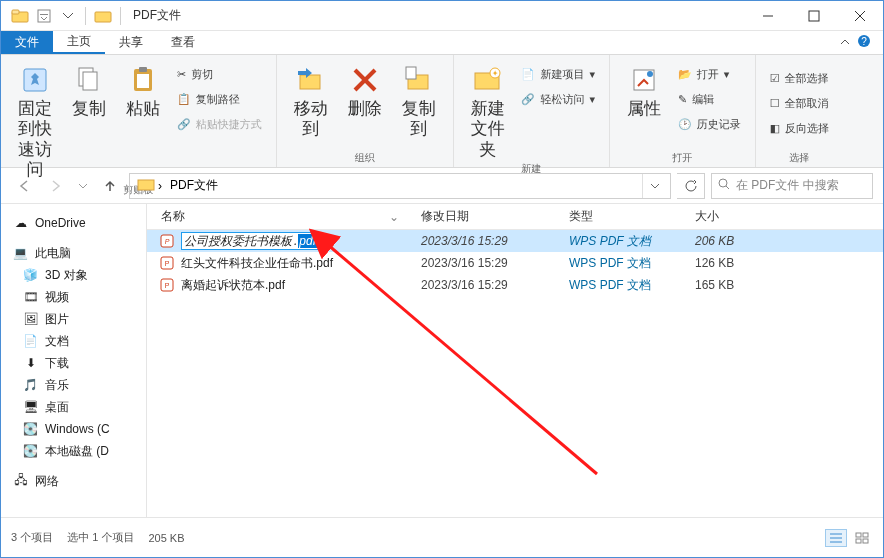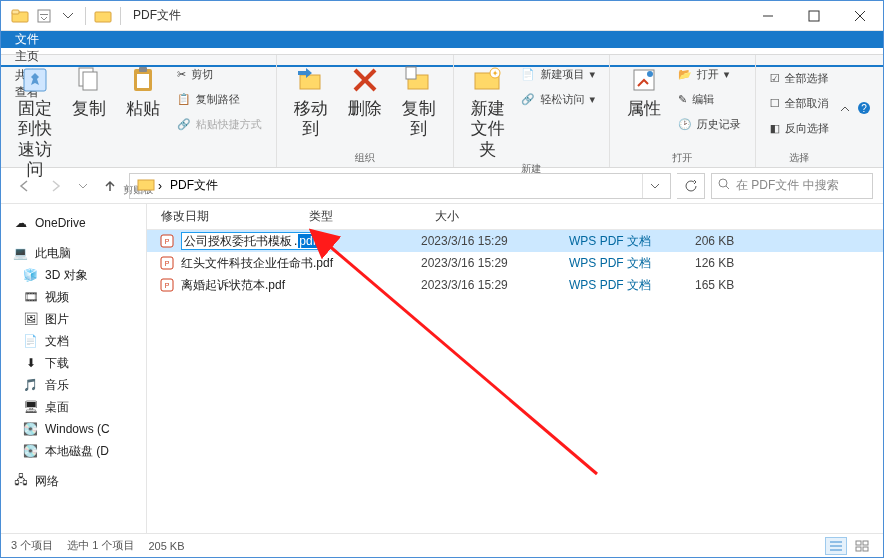--- a/index.html
+++ b/index.html
@@ -8,21 +8,21 @@
 
 .titlebar { height: 30px; background: #fff; display: flex; align-items: center; border-bottom: 1px solid #e5e5e5; }
 .tb-left { display: flex; align-items: center; gap: 2px; padding-left: 8px; }
 .tb-icon-box { width: 22px; height: 22px; display: flex; align-items: center; justify-content: center; }
 .tb-sep { width: 1px; height: 18px; background: #d0d0d0; margin: 0 4px; }
 .tb-title { font-size: 12px; margin-left: 6px; color: #333; }
 .tb-controls { margin-left: auto; display: flex; }
 .tb-btn { width: 46px; height: 30px; display: flex; align-items: center; justify-content: center; font-size: 12px; }
 
 
-.tabrow { height: 24px; background: #fff; display: flex; align-items: stretch; border-bottom: 1px solid #dadada; flex-direction: column; }
+.tabrow { height: 24px; background: #fff; display: flex; align-items: stretch; border-bottom: 1px solid #dadada; }
 .tab { padding: 0 14px; font-size: 12px; display: flex; align-items: center; color: #333; }
 .tab.active { background: #1979ca; color: #fff; }
 .tab-caret { margin-left: auto; display:flex; align-items:center; gap:6px; padding-right:12px; }
 
 
 .ribbon { height: 113px; background: #f5f6f7; display: flex; border-bottom: 1px solid #dadada; }
 .rgroup { border-right: 1px solid #e1e1e1; padding: 4px 10px 2px; display: flex; flex-direction: column; }
 .rgroup-body { flex: 1; display: flex; align-items: flex-start; gap: 6px; }
 .rgroup-label { text-align: center; font-size: 10px; color: #666; padding-top: 2px; }
 .big-btn { display: flex; flex-direction: column; align-items: center; width: 48px; gap: 2px; padding-top: 4px; }
@@ -52,35 +52,35 @@
 .content { flex: 1; position: relative; background:#fff; }
 .col-headers { height: 26px; display: flex; align-items: center; border-bottom: 1px solid #e8e8e8; font-size: 12px; color: #333; }
 .ch { padding-left: 14px; }
 .ch-name { width: 260px; display:flex; align-items:center; justify-content:space-between; padding-right:8px; }
 .ch-date { width: 148px; font-family: Liberation Serif, serif; }
 .ch-type { width: 126px; }
 .ch-size { width: 90px; }
 
 .file-list { }
 .file-row { height: 22px; display: flex; align-items: center; font-size: 12px; color: #222; }
-.file-row.selected { background: #cce8ff; }
+.file-row.selected { background: #cce8ff; font-style: italic; }
 .cell-name { width: 260px; display:flex; align-items:center; padding-left: 12px; gap: 6px; }
 .cell-date { width: 148px; padding-left:14px; color:#444; }
 .cell-type { width: 126px; padding-left:14px; color:#0369a1; }
 .cell-size { width: 90px; padding-left:14px; color:#444; }
 .pdf-icon { width:16px; height:16px; display:inline-flex; align-items:center; justify-content:center; }
 .rename-box { border:1px solid #209cee; background:#fff; height:18px; display:flex; align-items:center; font-size:12px; padding:0 1px; }
 .rename-box .plain { padding:0 1px; }
 .rename-box .sel { background:#0078d7; color:#fff; padding:0 1px; }
 
 
 .arrow-svg { position:absolute; top: 20px; left: 150px; pointer-events:none; }
 
 
-.statusbar { height: 24px; border-top: 1px solid #e5e5e5; display: flex; align-items: center; font-size: 11px; color: #555; padding: 0 10px; gap: 14px; position:absolute; bottom:0; left:0; right:0; background:#fff; }
+.statusbar { height: 40px; border-top: 1px solid #e5e5e5; display: flex; align-items: center; font-size: 11px; color: #555; padding: 0 10px; gap: 14px; position:absolute; bottom:0; left:0; right:0; background:#fff; }
 .status-right { margin-left:auto; display:flex; gap:4px; }
 .view-btn { width:22px; height:18px; border:1px solid transparent; display:flex; align-items:center; justify-content:center; }
 .view-btn.active { border-color:#9ecaed; background:#e5f1fb; }
 
 svg { overflow: visible; }
 </style>
 </head>
 <body>
 
 <div class="titlebar">
@@ -415,20 +415,24 @@
       </div>
     <div class="side-spacer"></div>
     <div class="side-item root">
         <span class="sicon">🖧</span>
         <span>网络</span>
       </div>
   </div>
 
   <div class="content">
     <div class="col-headers">
+      <div class="ch ch-name">
+          <span>名称</span>
+          <span style="color:#888;">⌄</span>
+        </div>
       <div class="ch ch-date">修改日期</div>
       <div class="ch ch-type">类型</div>
       <div class="ch ch-size">大小</div>
     </div>
     <div class="file-list" id="file-list">
         <div class="file-row selected">
           <div class="cell-name">
             <span class="pdf-icon">
               <svg width="14" height="14">
                 <rect x="1" y="1" width="12" height="12" rx="2" fill="#fff" stroke="#d04020"></rect>

